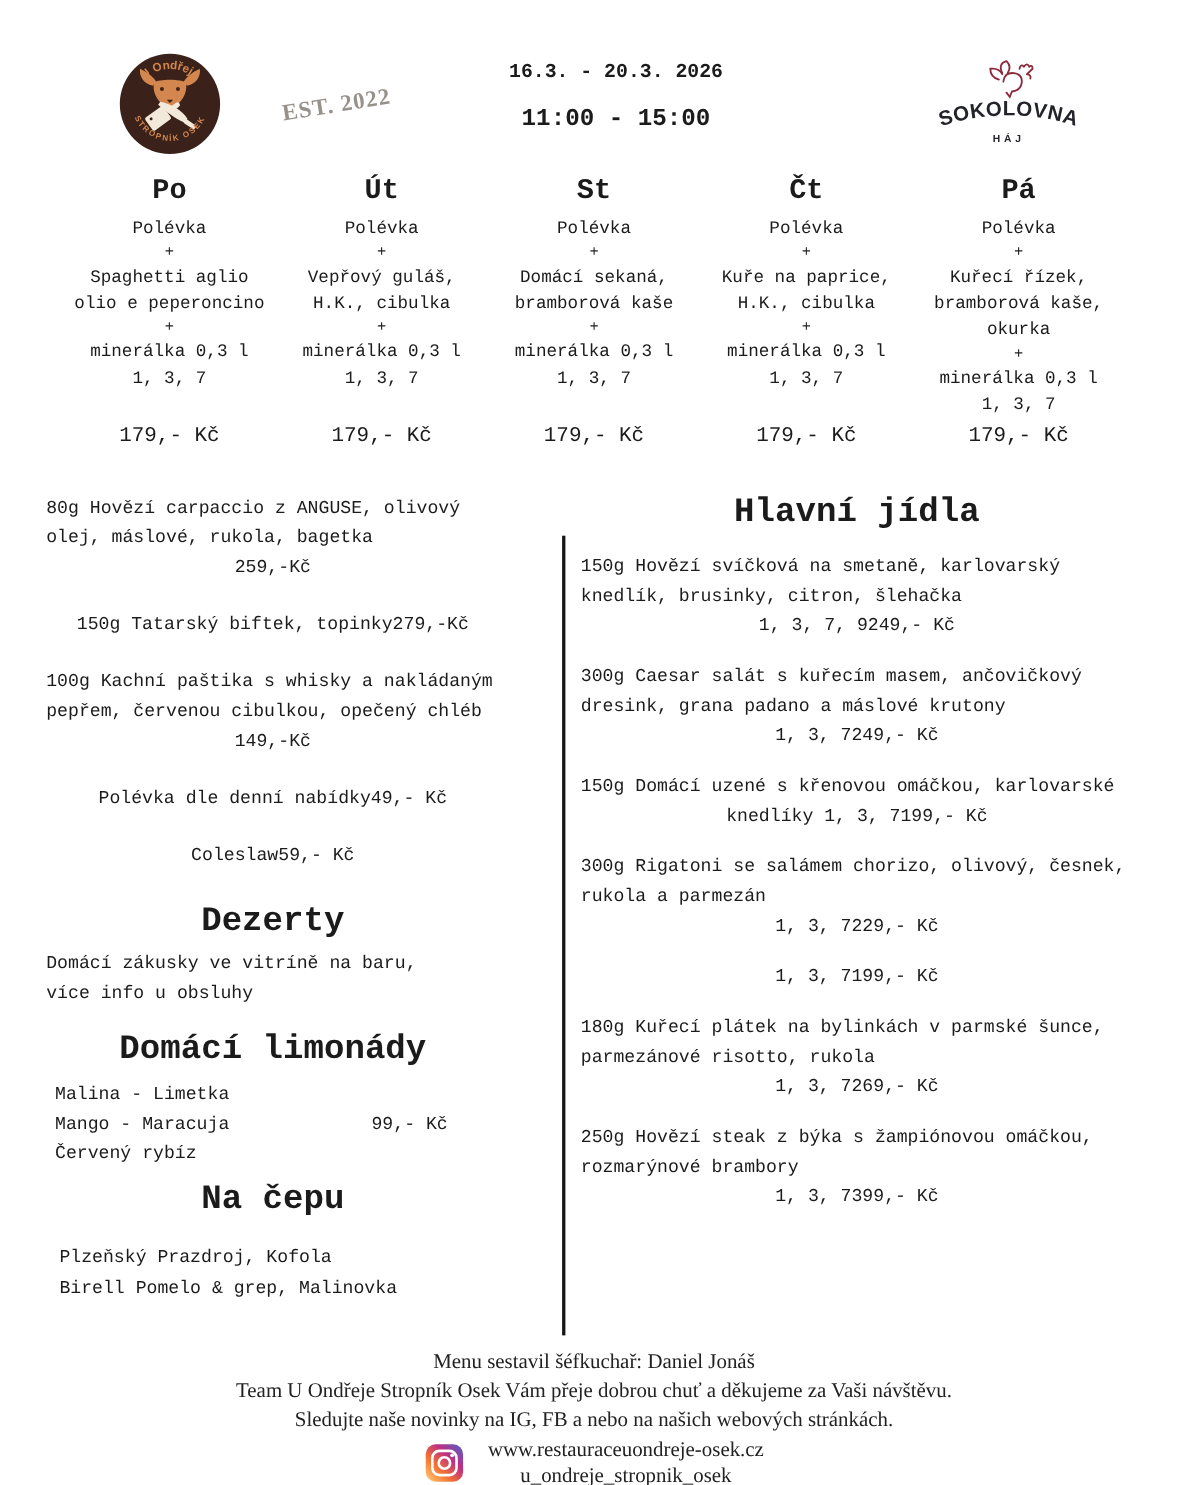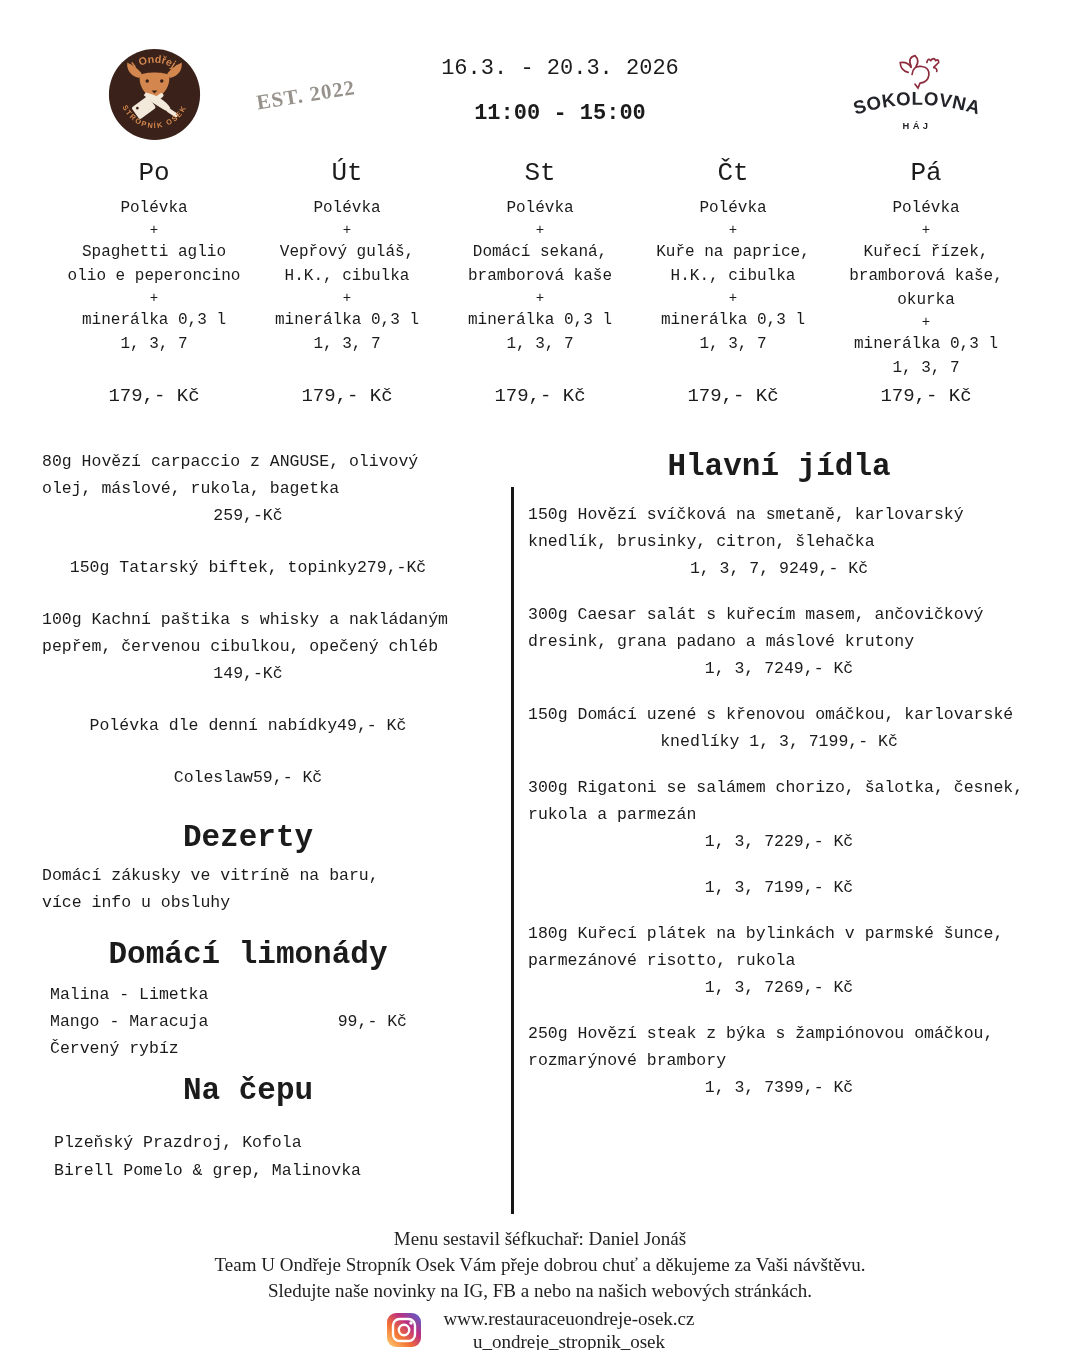--- a/index.html
+++ b/index.html
@@ -9,30 +9,30 @@
     font-family:"Liberation Mono","DejaVu Sans Mono",monospace;
   }
   .abs{position:absolute}
 
   
   .brand-logo{left:106px;top:46px;width:97px;height:97px}
   .stamp{left:256px;top:82px;width:110px;transform:rotate(-9deg);
     font-family:"Liberation Serif",serif;font-size:21px;letter-spacing:1px;
     color:#96918a;font-weight:600;white-space:nowrap}
   .dates{left:40px;right:0;top:56px;text-align:center}
-  .date-range{font-size:22px;font-weight:400;letter-spacing:0}
+  .date-range{font-size:18px;font-weight:700;letter-spacing:0}
   .hours{font-size:22px;font-weight:700;margin-top:20px}
   .partner-logo{left:853px;top:50px;width:128px;height:92px}
 
   
   .week{left:0;right:0;top:158px;height:252px;display:flex;
     justify-content:space-between;padding:0 62px}
   .day{width:184px;display:flex;flex-direction:column;text-align:center;
     font-size:16px;line-height:24px}
-  .day-name{font-size:26px;font-weight:400;line-height:30px;margin-bottom:8px}
+  .day-name{font-size:26px;font-weight:700;line-height:30px;margin-bottom:8px}
   .day-plus{font-size:14px;line-height:20px}
   .day-dish{white-space:pre-line}
   .day-price{margin-top:auto;font-size:19px;padding-bottom:2px}
 
   
   .left-col{left:42px;top:448px;width:412px;font-size:16.5px;line-height:27px}
   .right-col{left:528px;top:448px;width:502px;font-size:16.5px;line-height:27px}
   .divider{left:511px;top:487px;width:3px;height:727px;background:#161616}
   .h2{font-size:31px;font-weight:700;text-align:center;line-height:37px;margin:0}
   .starters-title{margin-bottom:18px}
@@ -242,21 +242,21 @@
     </div>
   </div>
   <div class="main-item">
     <div>150g Domácí uzené s křenovou omáčkou, karlovarské</div>
     <div class="main-meta">
       <span>knedlíky  1, 3, 7</span>
       <span class="nowrap">199,- Kč</span>
     </div>
   </div>
   <div class="main-item">
-    <div>300g Rigatoni se salámem chorizo, šalotka, česnek, rukola a parmezán</div>
+    <div>300g Rigatoni se salámem chorizo, olivový, česnek, rukola a parmezán</div>
     <div class="main-meta">
       <span>1, 3, 7</span>
       <span class="nowrap">229,- Kč</span>
     </div>
   </div>
   <div class="main-item">
     <div class="main-meta">
       <span>1, 3, 7</span>
       <span class="nowrap">199,- Kč</span>
     </div>

